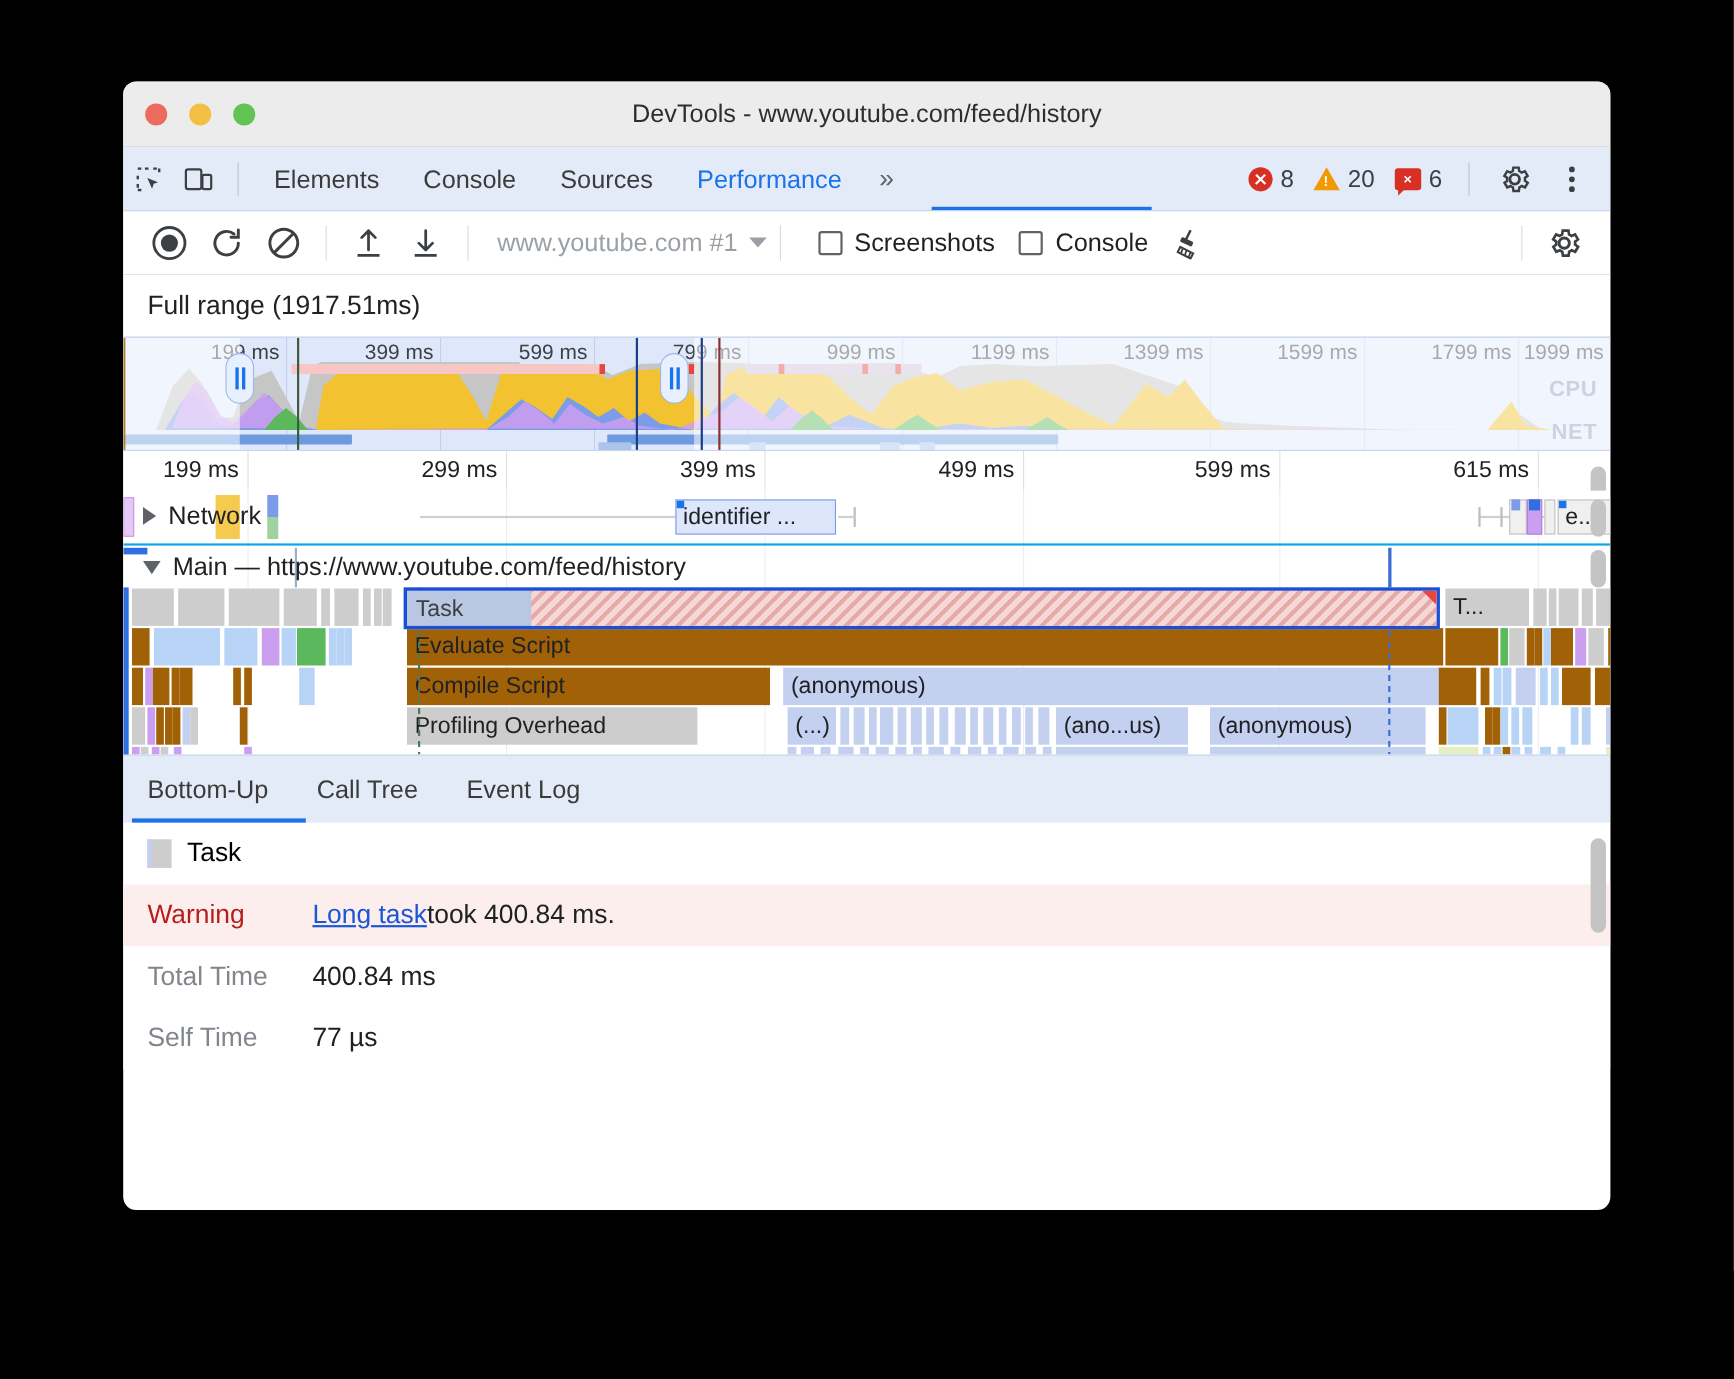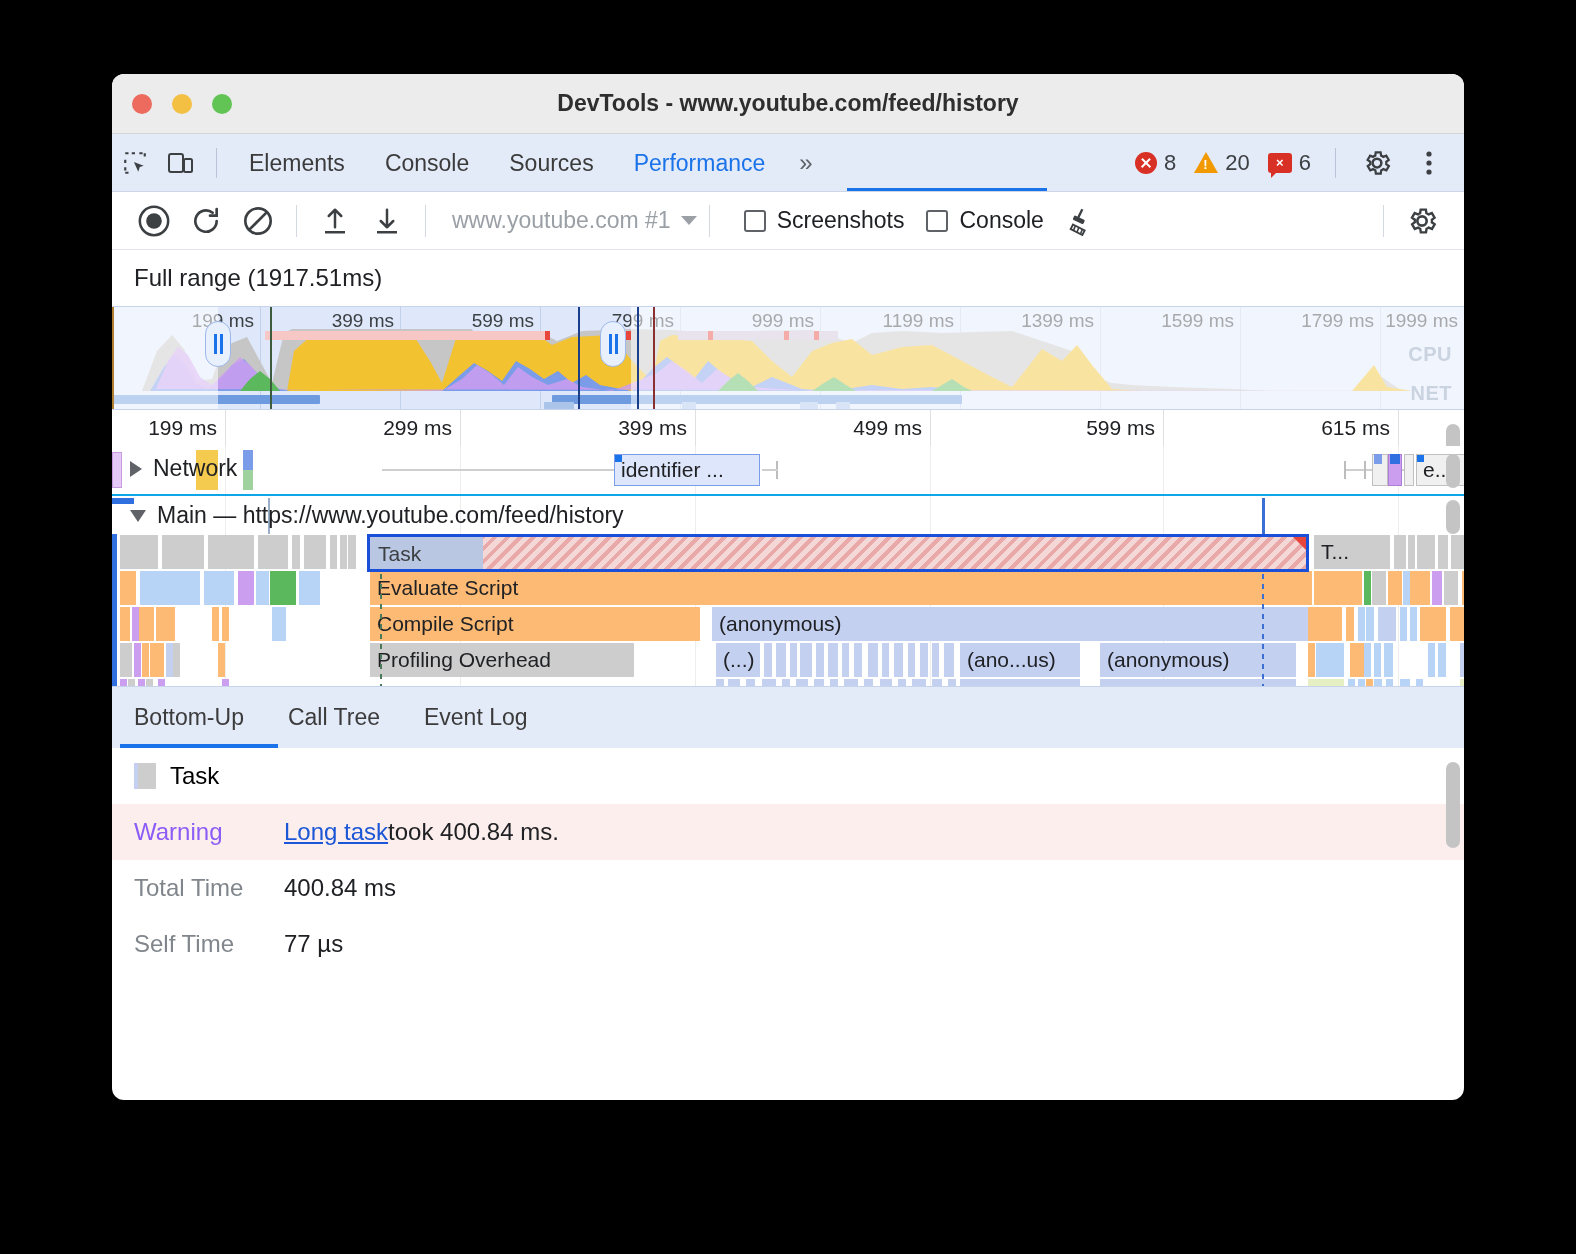--- a/index.html
+++ b/index.html
@@ -27,21 +27,21 @@
     display: flex; align-items: center;
     position: relative;
   }
   .traffic { display: flex; gap: 20px; padding-left: 20px; }
   .dot { width: 20px; height: 20px; border-radius: 50%; }
   .dot.red { background: #ec6a5e; }
   .dot.yellow { background: #f4c044; }
   .dot.green { background: #61c454; }
   .win-title {
     position: absolute; left: 0; right: 0; text-align: center;
-    font-size: 23px; font-weight: bold; color: #2e2e2e;
+    font-size: 23px; font-weight: normal; color: #2e2e2e;
     pointer-events: none;
   }
 
   
   .tabbar {
     height: 58px;
     background: #e3eaf8;
     display: flex; align-items: center;
     border-bottom: 1px solid #cdd6e8;
     position: relative;
@@ -135,21 +135,21 @@
   }
   .netreq::before{content:"";position:absolute;left:0;top:0;width:7px;height:7px;background:#1a73e8;}
   .netcap { position:absolute; top:15px; width:2px; height:18px; background:#bdbdbd;}
   .main-header { position:relative; height:40px; border-top:2px solid #0ea5e9;}
   .flame { position:relative; height:auto; }
   .frow { position:relative; height:36px; }
   .fbar {
     position:absolute; top:1px; height:34px; font-size:21px; color:#202124;
     padding-left:7px; line-height:33px; overflow:hidden; white-space:nowrap;
   }
-  .yellow { background:#fdba74; }
+  .yellow { background:#a16207; }
   .grey { background:#cdcdcd; }
   .blue { background:#c3d0f0; }
   .lblue { background:#b7d3f5; }
   .green { background:#5cb85c; }
   .purple { background:#cc9ef0; }
   .ygreen { background:#e6eec4; }
   .selbar {
     position:absolute; top:0; height:38px;
     border:3px solid #1a4fd8; box-sizing:border-box;
     background:#b9c7e2; z-index:6;
@@ -171,21 +171,21 @@
   .btab { padding: 0 22px 0 22px; height:62px; line-height:62px; font-size:23px; color:#3b3b3b; cursor:pointer;}
   .btab.active { color:#1a73e8; }
   .btab-underline { position:absolute; bottom:0; height:4px; background:#1a73e8;}
 
   
   .summary { background:#fff; position:relative; height:224px; }
   .sumrow { display:flex; align-items:center; height:56px; padding-left:22px; font-size:24px; }
   .sumrow.warn { background:#fceeec; }
   .swatch { width:22px;height:26px;background:#cdcdcd;border-left:4px solid #c3d0f0; margin-right:14px;}
   .sum-key { color:#80868b; width:150px; }
-  .sum-key.red { color:#8b5cf6; width:150px;}
+  .sum-key.red { color:#b91c1c; width:150px;}
   .sum-val { color:#202124; }
   .link { color:#1a56d6; text-decoration:underline; cursor:pointer;}
   .scrollbar { position:absolute; right:4px; width:14px; background:#c4c4c4; border-radius:7px;}
 </style>
 </head>
 <body>
 
 <div class="window">
 
   <div class="titlebar">

